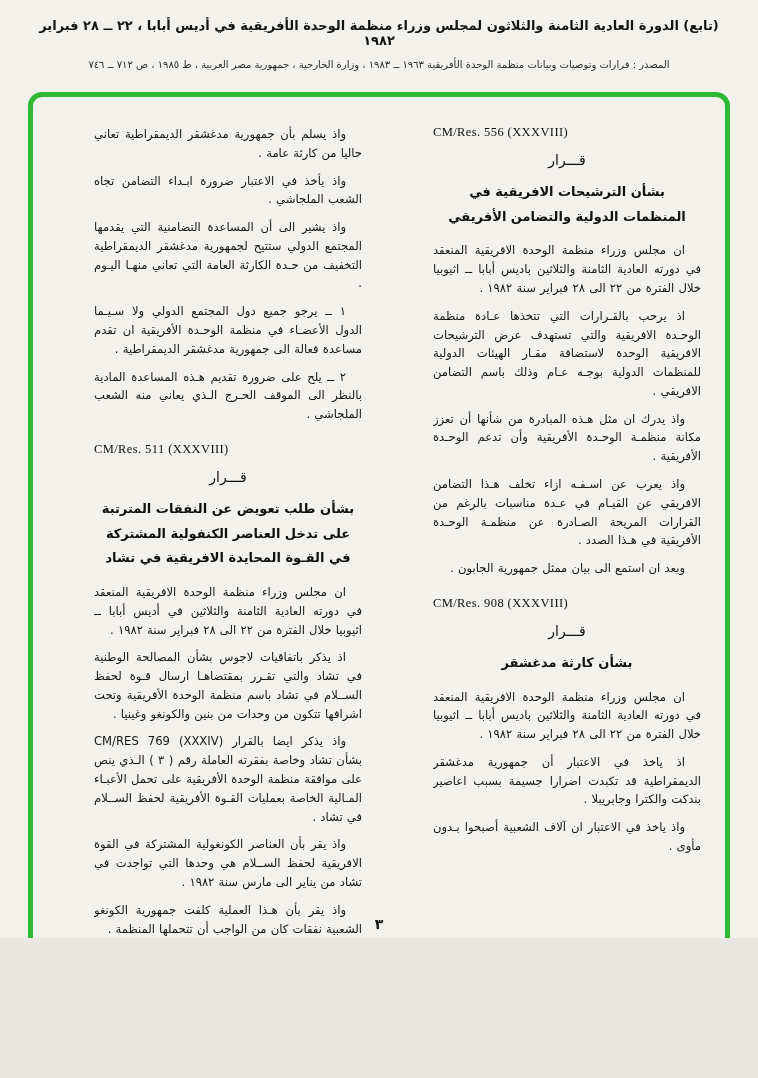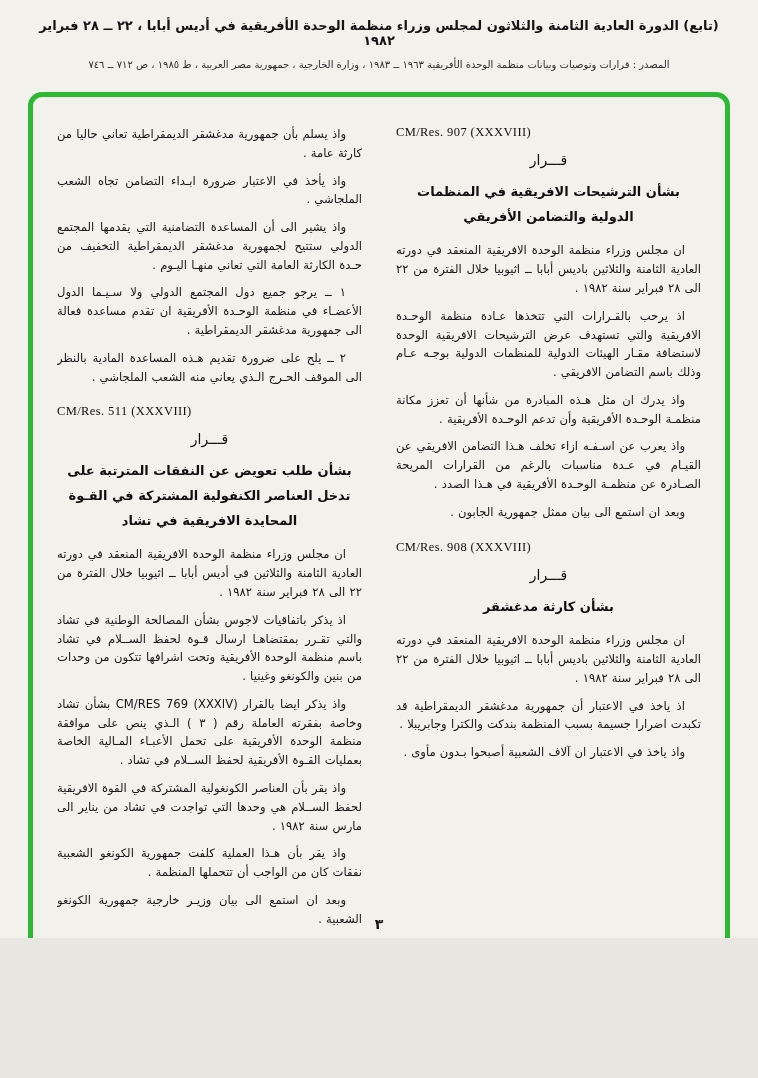--- a/index.html
+++ b/index.html
@@ -32,21 +32,21 @@
     position:absolute; left:28px; top:92px;
     width:702px; height:956px;
     border:5px solid var(--border-color, #2eb934);
     border-radius:14px;
     padding:28px 24px 18px 24px;
     background:var(--paper, #f3f1ec);
   }
   .columns {
     display:flex; direction:rtl; gap:34px; height:100%;
   }
-  .col { flex:1; min-width:0; direction:rtl; overflow:hidden; }
+  .col { flex:1; min-width:0; direction:rtl; overflow:hidden;margin-left:37px; }
   .col > :first-child { margin-top:0; }
   
   .block-res {
     direction:ltr; text-align:left; unicode-bidi:embed;
     font-family:"Liberation Serif", serif;
     font-size:12.5px; letter-spacing:.4px; color:#101010;
     margin:18px 0 12px 0;
   }
   .block-qarar {
     text-align:center; font-weight:normal; font-size:14px;
@@ -74,33 +74,33 @@
 
   <header class="page-header">
     <div class="header-line1">(تابع) الدورة العادية الثامنة والثلاثون لمجلس وزراء منظمة الوحدة الأفريقية في أديس أبابا ، ٢٢ ــ ٢٨ فبراير ١٩٨٢</div>
     <div class="header-line2">المصدر : قرارات وتوصيات وبيانات منظمة الوحدة الأفريقية ١٩٦٣ ــ ١٩٨٣ ، وزارة الخارجية ، جمهورية مصر العربية ، ط ١٩٨٥ ، ص ٧١٢ ــ ٧٤٦</div>
   </header>
 
   <div class="green-frame">
     <div class="columns">
 
       <section class="col">
-        <div class="block-res">CM/Res. 907 (XXXVIII)</div>
+        <div class="block-res">CM/Res. 556 (XXXVIII)</div>
         <div class="block-qarar">قـــرار</div>
         <div class="block-subject">بشأن الترشيحات الافريقية في المنظمات الدولية والتضامن الأفريقي</div>
         <p class="block-para">ان مجلس وزراء منظمة الوحدة الافريقية المنعقد في دورته العادية الثامنة والثلاثين باديس أبابا ــ اثيوبيا خلال الفترة من ٢٢ الى ٢٨ فبراير سنة ١٩٨٢ .</p>
         <p class="block-para">اذ يرحب بالقـرارات التي تتخذها عـادة منظمة الوحـدة الافريقية والتي تستهدف عرض الترشيحات الافريقية الوحدة لاستضافة مقـار الهيئات الدولية للمنظمات الدولية بوجـه عـام وذلك باسم التضامن الافريقي .</p>
         <p class="block-para">واذ يدرك ان مثل هـذه المبادرة من شأنها أن تعزز مكانة منظمـة الوحـدة الأفريقية وأن تدعم الوحـدة الأفريقية .</p>
         <p class="block-para">واذ يعرب عن اسـفـه ازاء تخلف هـذا التضامن الافريقي عن القيـام في عـدة مناسبات بالرغم من القرارات المريحة الصـادرة عن منظمـة الوحـدة الأفريقية في هـذا الصدد .</p>
         <p class="block-para">وبعد ان استمع الى بيان ممثل جمهورية الجابون .</p>
         <div class="block-res">CM/Res. 908 (XXXVIII)</div>
         <div class="block-qarar">قـــرار</div>
         <div class="block-subject">بشأن كارثة مدغشقر</div>
         <p class="block-para">ان مجلس وزراء منظمة الوحدة الافريقية المنعقد في دورته العادية الثامنة والثلاثين باديس أبابا ــ اثيوبيا خلال الفترة من ٢٢ الى ٢٨ فبراير سنة ١٩٨٢ .</p>
-        <p class="block-para">اذ ياخذ في الاعتبار أن جمهورية مدغشقر الديمقراطية قد تكبدت اضرارا جسيمة بسبب المنظمة بندكت والكترا وجابريبلا .</p>
+        <p class="block-para">اذ ياخذ في الاعتبار أن جمهورية مدغشقر الديمقراطية قد تكبدت اضرارا جسيمة بسبب اعاصير بندكت والكترا وجابريبلا .</p>
         <p class="block-para">واذ ياخذ في الاعتبار ان آلاف الشعبية أصبحوا بـدون مأوى .</p>
       </section>
 
       <section class="col">
         <p class="block-para">واذ يسلم بأن جمهورية مدغشقر الديمقراطية تعاني حاليا من كارثة عامة .</p>
         <p class="block-para">واذ يأخذ في الاعتبار ضرورة ابـداء التضامن تجاه الشعب الملجاشي .</p>
         <p class="block-para">واذ يشير الى أن المساعدة التضامنية التي يقدمها المجتمع الدولي ستتيح لجمهورية مدغشقر الديمقراطية التخفيف من حـدة الكارثة العامة التي تعاني منهـا اليـوم .</p>
         <p class="block-para">١ ــ يرجو جميع دول المجتمع الدولي ولا سـيـما الدول الأعضـاء في منظمة الوحـدة الأفريقية ان تقدم مساعدة فعالة الى جمهورية مدغشقر الديمقراطية .</p>
         <p class="block-para">٢ ــ يلح على ضرورة تقديم هـذه المساعدة المادية بالنظر الى الموقف الحـرج الـذي يعاني منه الشعب الملجاشي .</p>
         <div class="block-res">CM/Res. 511 (XXXVIII)</div>

